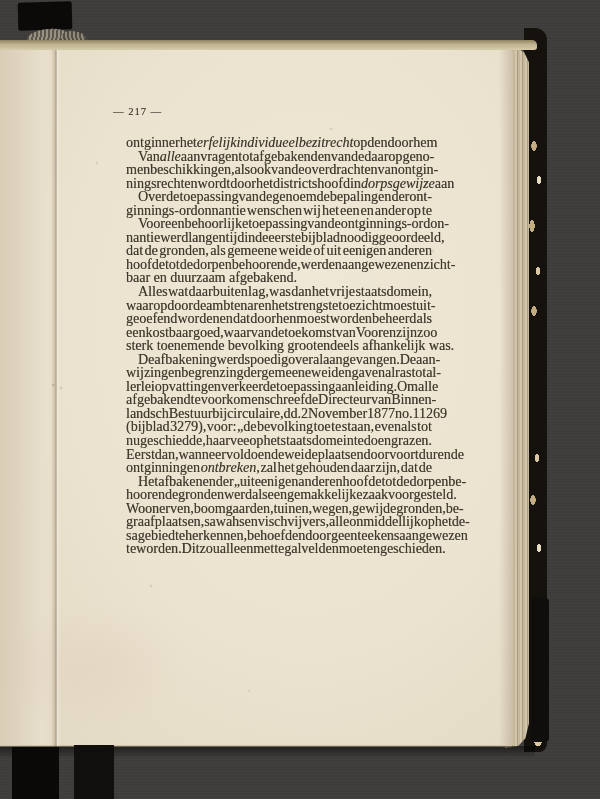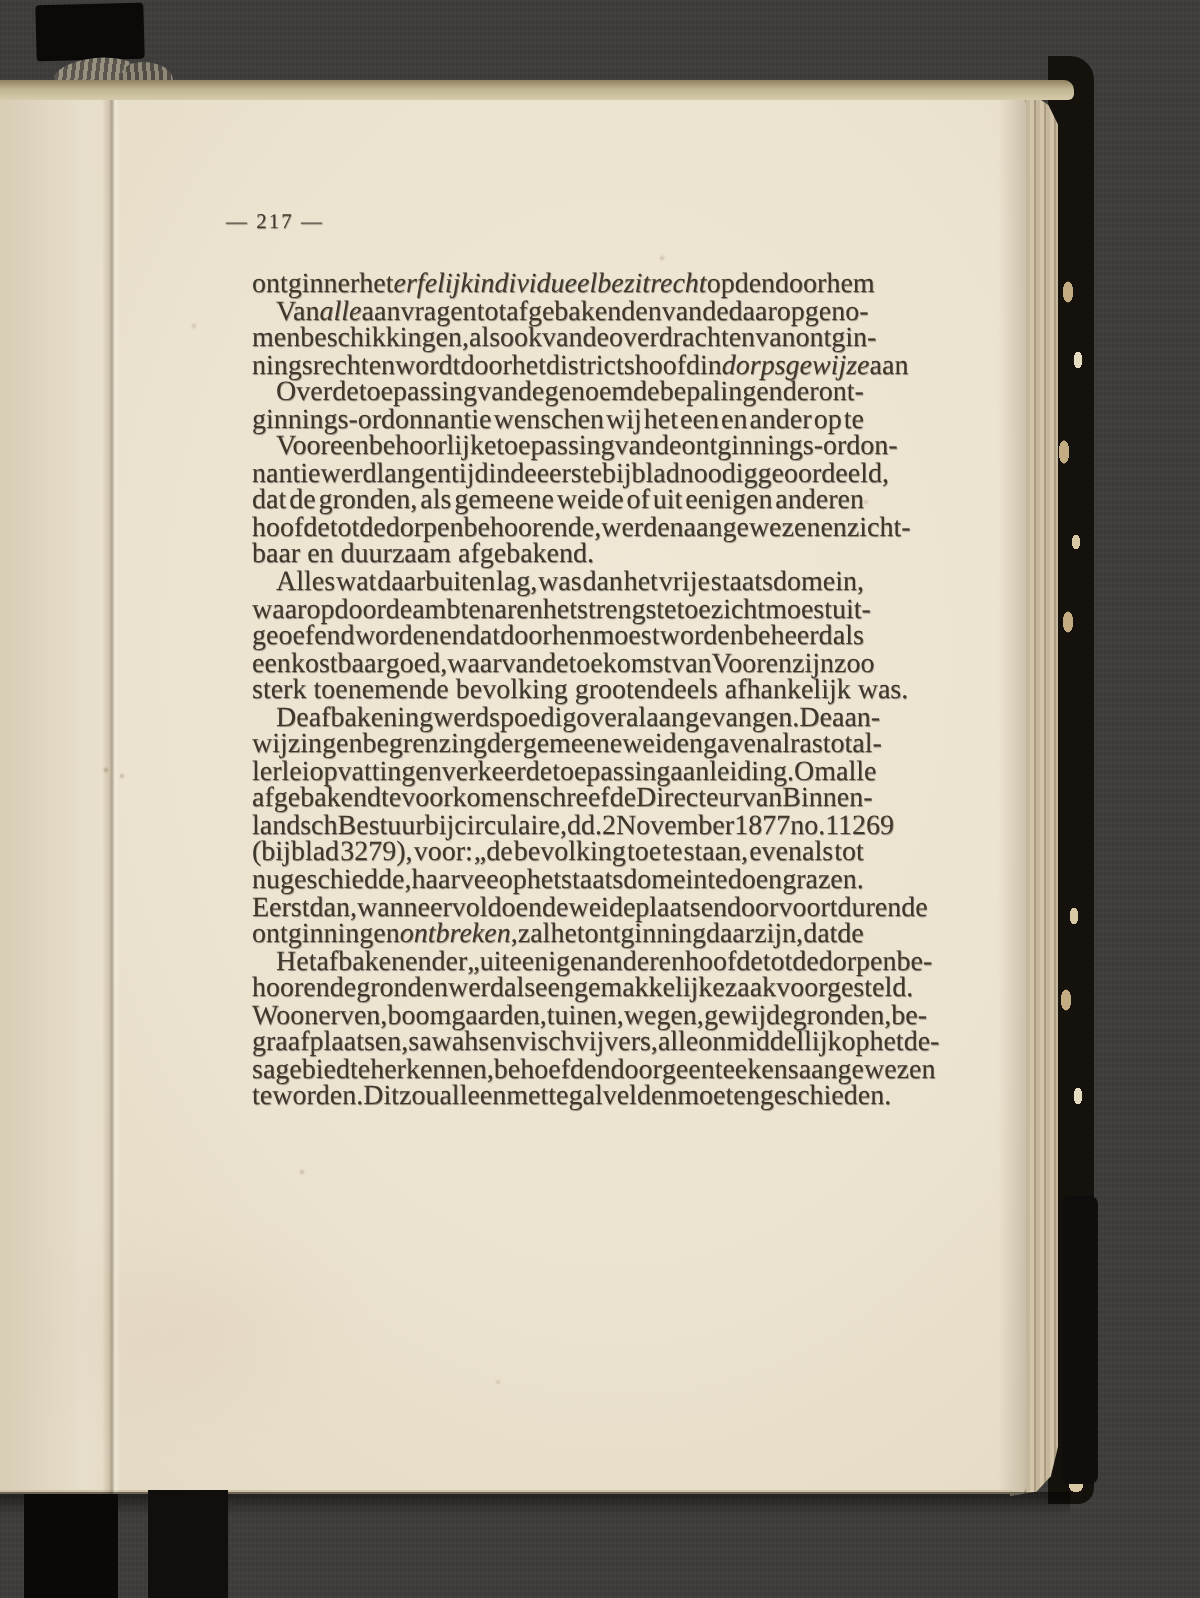--- a/index.html
+++ b/index.html
@@ -389,21 +389,21 @@
         <span class="w"><span>voldoende</span></span>
         <span class="w"><span>weideplaatsen</span></span>
         <span class="w"><span>door</span></span>
         <span class="w"><span>voortdurende</span></span>
       </div>
       <div class="line just">
         <span class="w"><span>ontginningen</span></span>
         <span class="w"><span class="it">ontbreken</span><span>,</span></span>
         <span class="w"><span>zal</span></span>
         <span class="w"><span>het</span></span>
-        <span class="w"><span>ontginning</span></span>
+        <span class="w"><span>gehouden</span></span>
         <span class="w"><span>daar</span></span>
         <span class="w"><span>zijn,</span></span>
         <span class="w"><span>dat</span></span>
         <span class="w"><span>de</span></span>
       </div>
       <div class="line just ind">
         <span class="w"><span>Het</span></span>
         <span class="w"><span>afbakenen</span></span>
         <span class="w"><span>der</span></span>
         <span class="w"><span>„uit</span></span>

